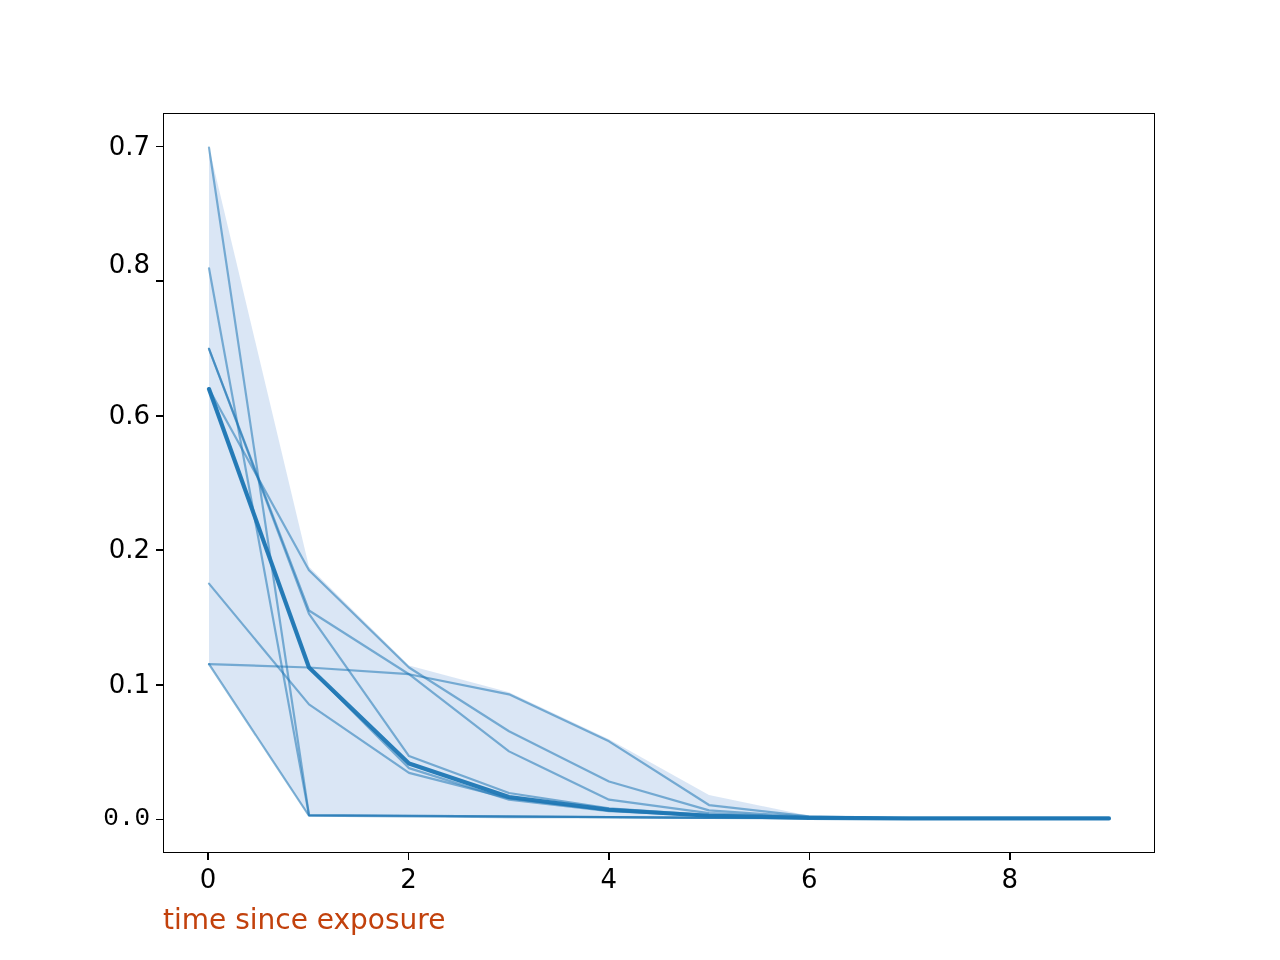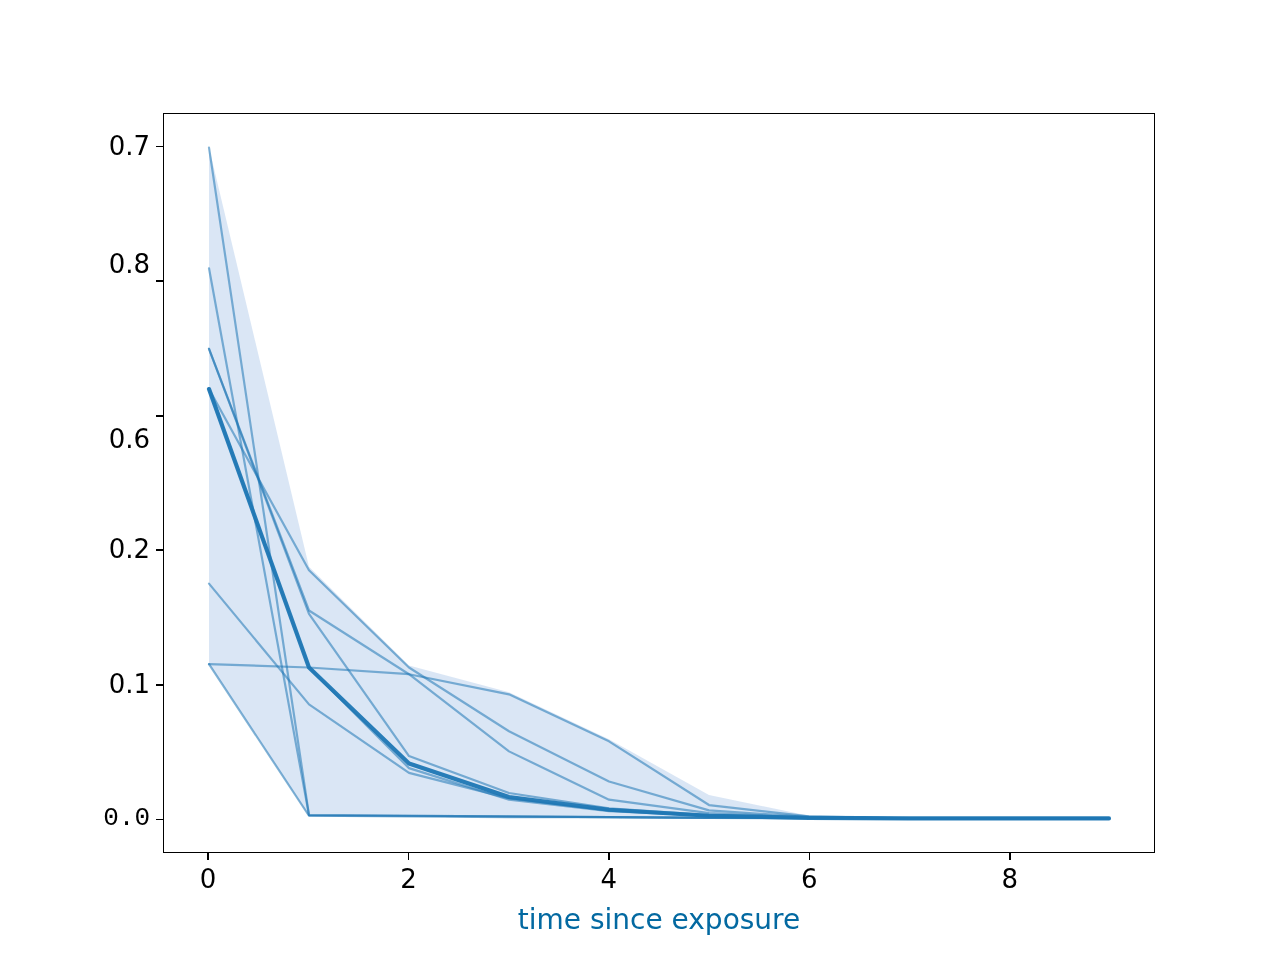--- a/index.html
+++ b/index.html
@@ -79,23 +79,23 @@
     top: 0;
     width: 95px;
     height: 960px;
   }
   
   #xlabel {
     position: absolute;
     left: 163px;
     top: 903px;
     width: 992px;
-    text-align: center;
+    text-align: left;
     font-size: 28px;
-    color: #0369a1;
+    color: #c2410c;
   }
 </style>
 </head>
 <body>
 
 <div id="figure">
 
   <div id="axes-frame">
     <svg id="plot-svg" viewBox="0 0 992 740" preserveAspectRatio="none" shape-rendering="geometricPrecision">
       <g id="band-group">
@@ -140,20 +140,20 @@
       <div class="xtick-label" style="left: 378.495px;">2</div>
       <div class="xtick-label" style="left: 578.899px;">4</div>
       <div class="xtick-label" style="left: 779.303px;">6</div>
       <div class="xtick-label" style="left: 979.707px;">8</div>
     </div>
 
   <div id="ytick-labels">
       <div class="ytick-label" style="top: 803.364px; font-family: Liberation Mono, monospace;">0.0</div>
       <div class="ytick-label" style="top: 668.818px;">0.1</div>
       <div class="ytick-label" style="top: 534.273px;">0.2</div>
-      <div class="ytick-label" style="top: 399.727px; margin-top: 24px;">0.6</div>
+      <div class="ytick-label" style="top: 399.727px;">0.6</div>
       <div class="ytick-label" style="top: 249px;">0.8</div>
       <div class="ytick-label" style="top: 130.636px;">0.7</div>
     </div>
 
   <div id="xlabel">time since exposure</div>
 
 </div>
 
 </body></html>

